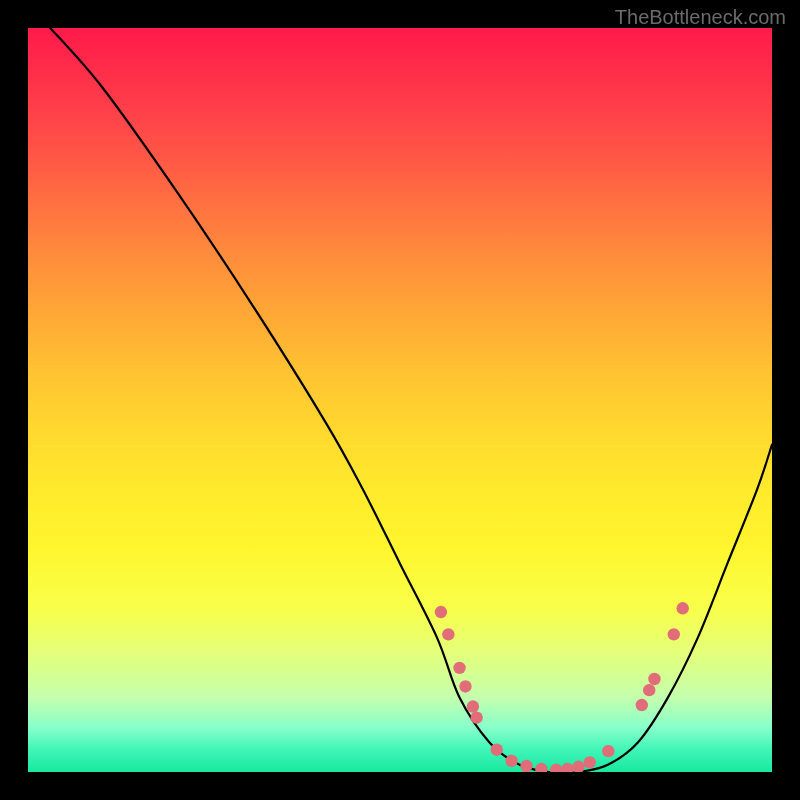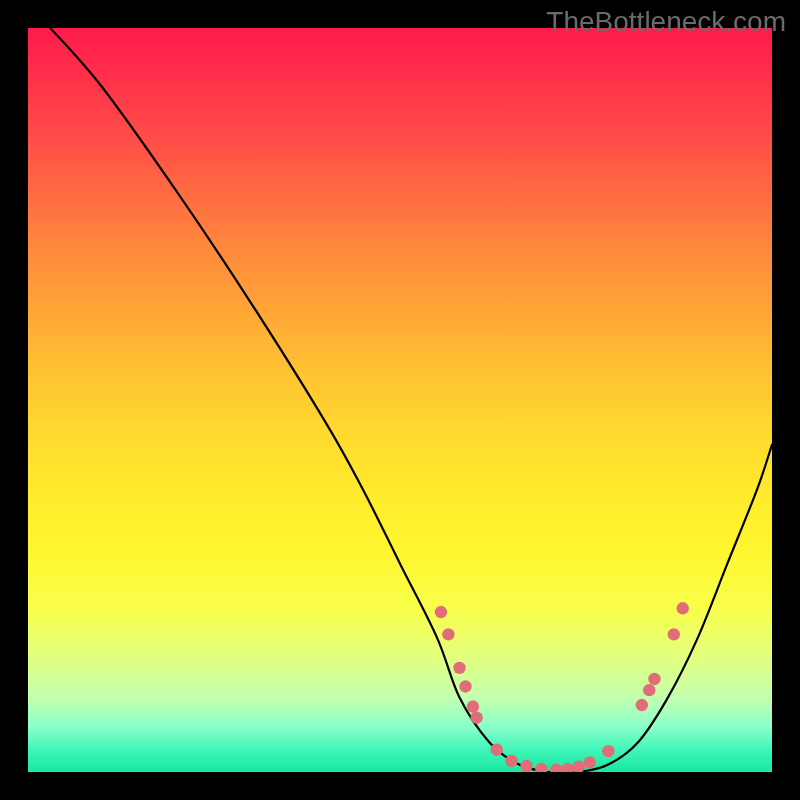--- a/index.html
+++ b/index.html
@@ -8,21 +8,21 @@
     height: 800px;
     background: #000;
     position: relative;
     font-family: Arial, sans-serif;
   }
   .watermark {
     position: absolute;
     top: 6px;
     right: 14px;
     color: #6b6b6b;
-    font-size: 28px;
+    font-size: 20px;
     z-index: 10;
     margin-left: 21px;
   }
   .plot-area {
     position: absolute;
     left: 28px;
     top: 28px;
     width: 744px;
     height: 744px;
     overflow: hidden;

